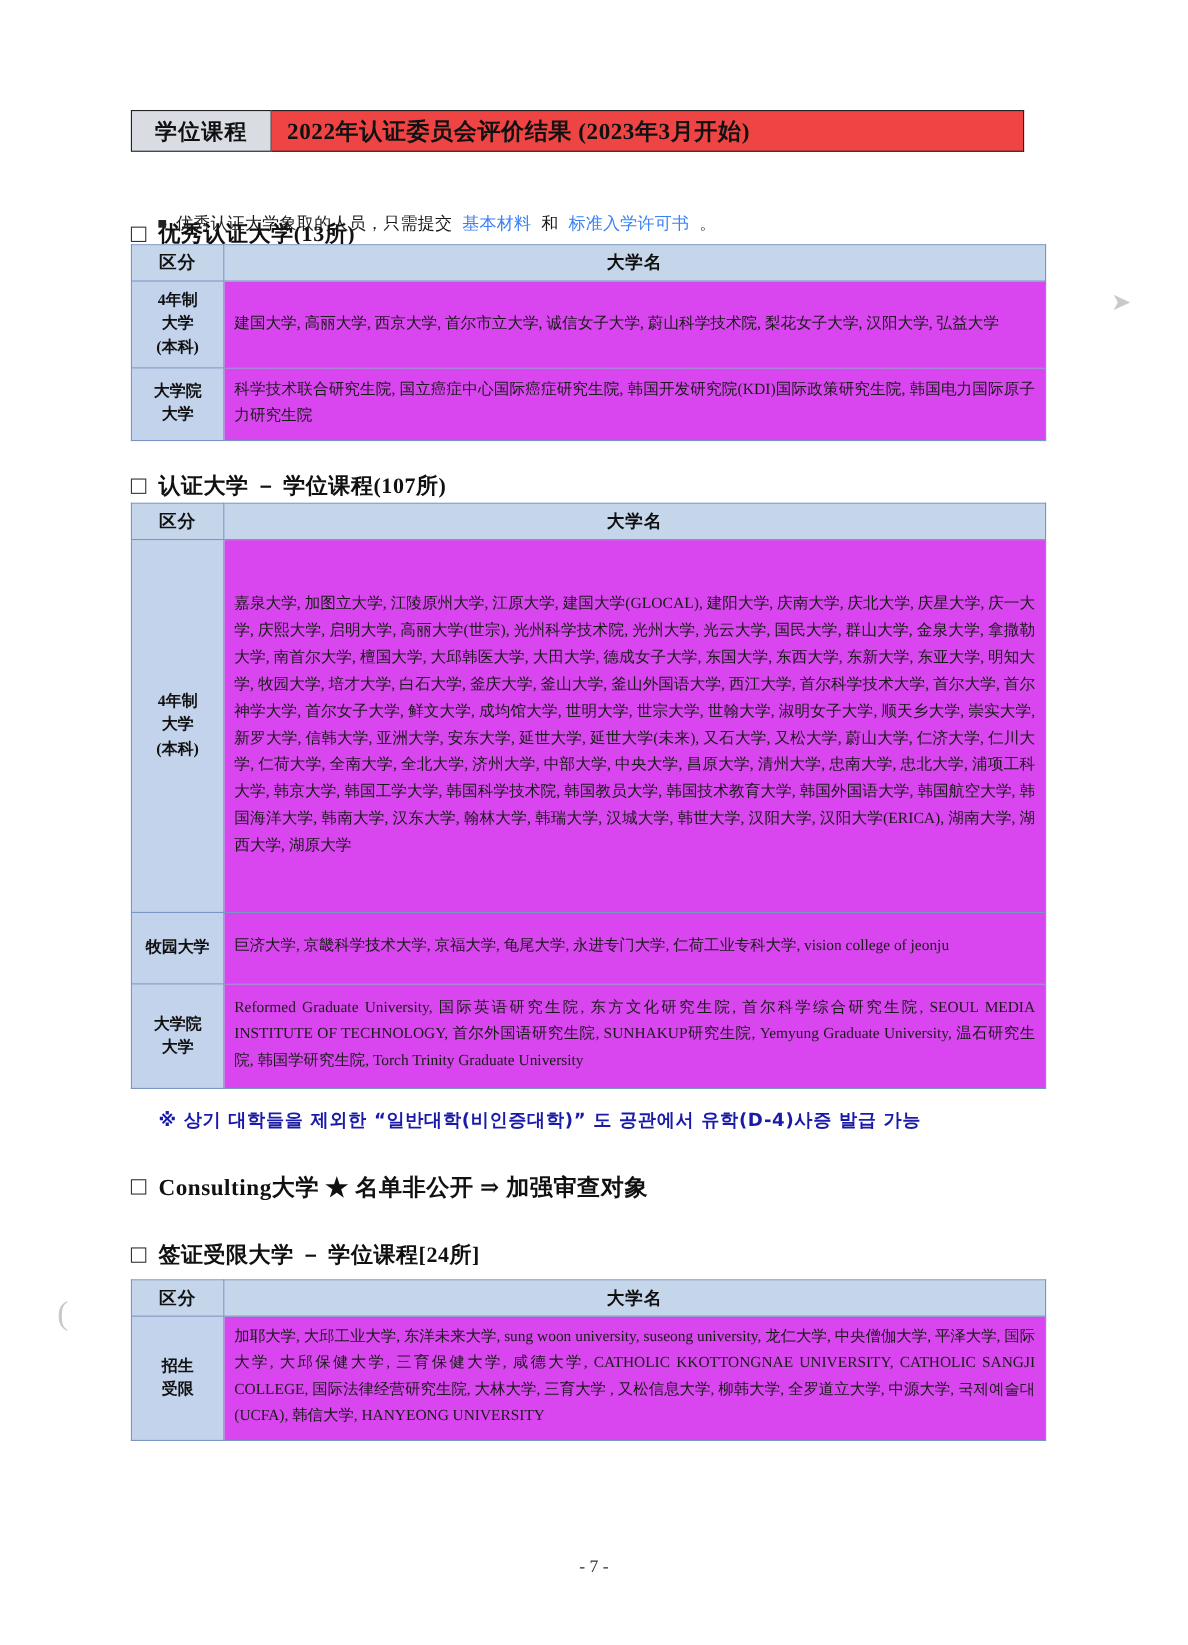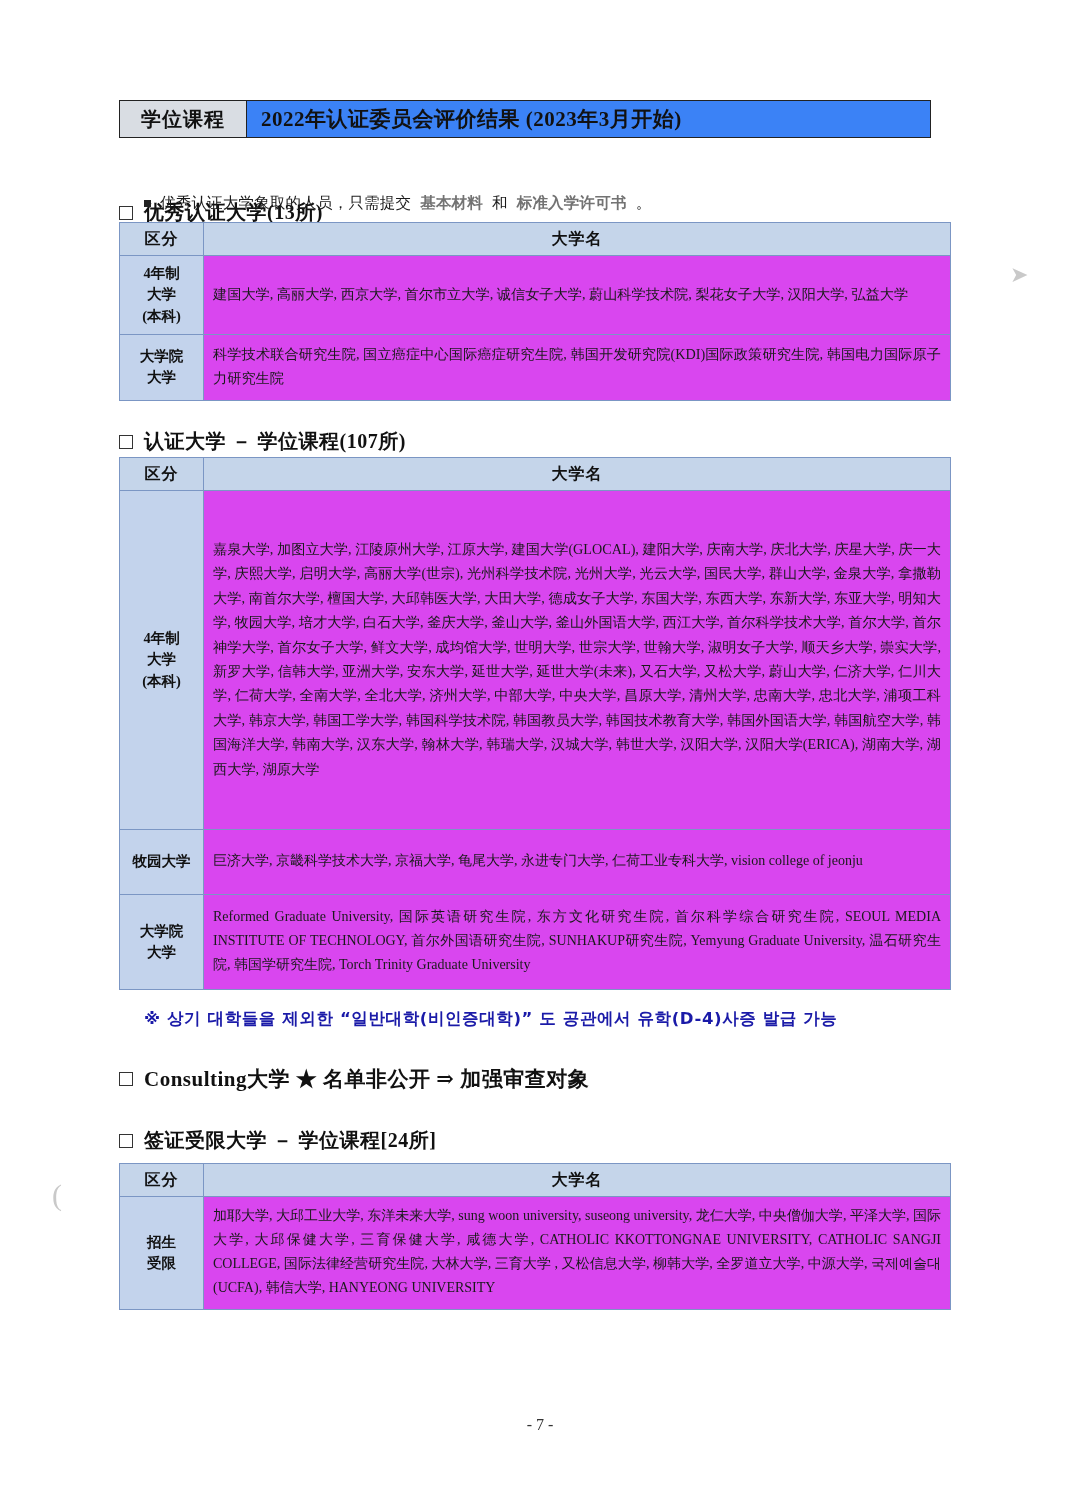--- a/index.html
+++ b/index.html
@@ -41,21 +41,21 @@
     justify-content: center;
     font-weight: bold;
     font-size: 20px;
     letter-spacing: 1px;
     color: #111;
   }
   .title-box {
     width: 684px;
     border: 1.5px solid #222;
     border-left: none;
-    background: #3b82f6;
+    background: #ef4444;
     display: flex;
     align-items: center;
     padding-left: 14px;
     box-sizing: border-box;
     font-weight: bold;
     font-size: 21px;
     color: #111;
     letter-spacing: 0.5px;
   }
 
@@ -90,22 +90,22 @@
     align-items: center;
     gap: 9px;
   }
   .sq {
     display: inline-block;
     width: 7px;
     height: 7px;
     background: #222;
   }
   .blue-b {
-    color: #737373;
-    font-weight: bold;
+    color: #3b82f6;
+    font-weight: normal;
   }
 
   
   table.t {
     position: absolute;
     border-collapse: collapse;
     width: 832px;
     table-layout: fixed;
     background: #fff;
   }

